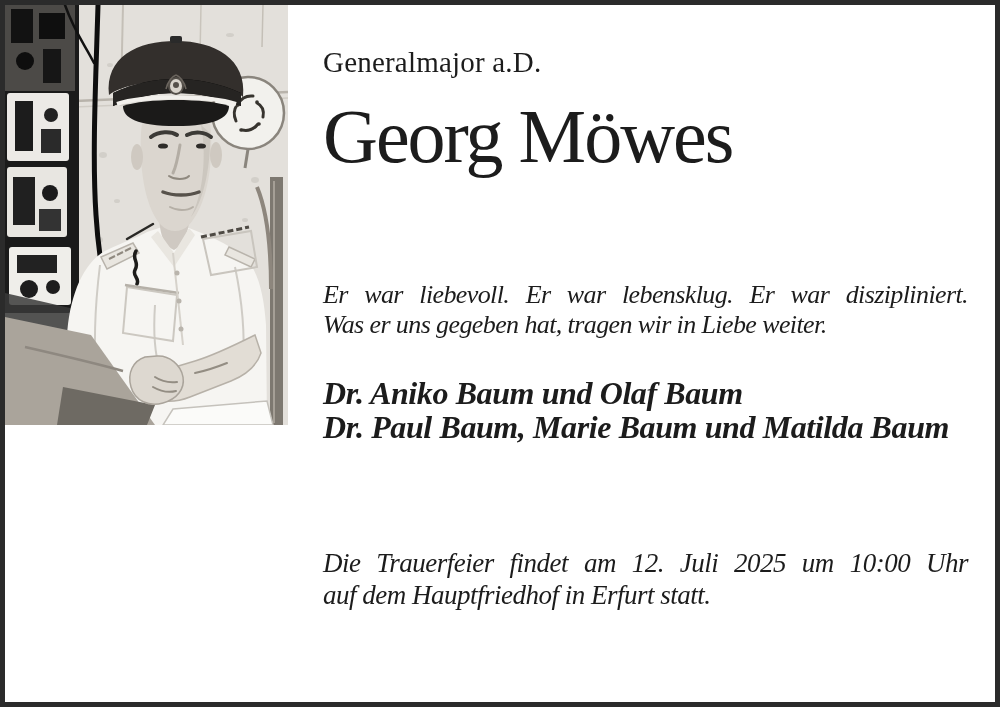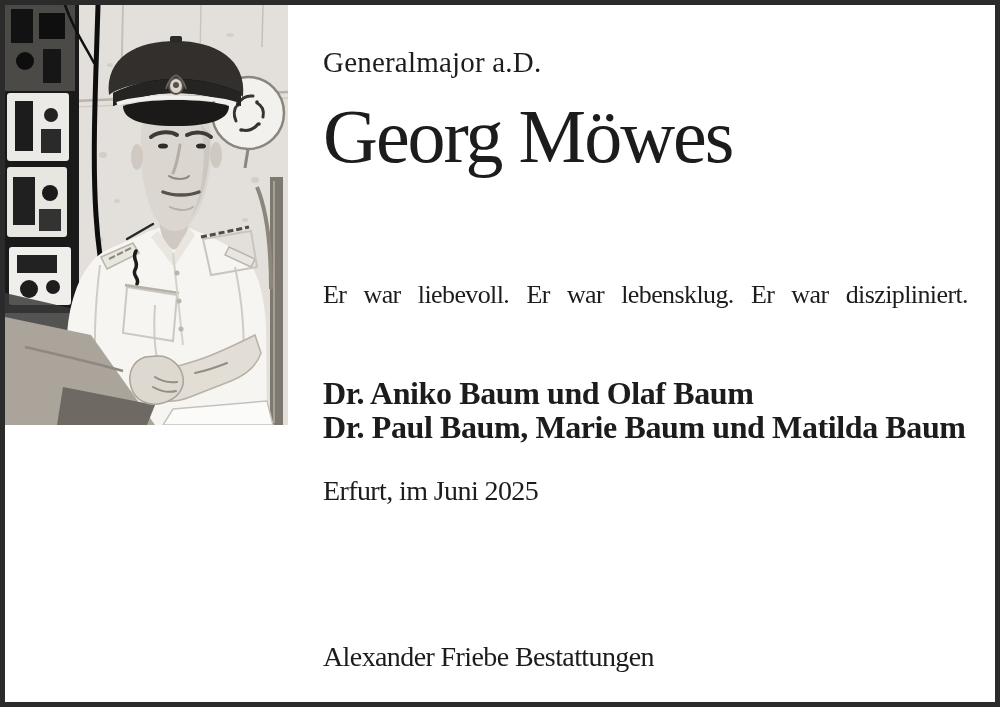--- a/index.html
+++ b/index.html
@@ -30,21 +30,21 @@
     font-size: 76px; line-height: 80px; font-weight: normal; letter-spacing: -2px;
     white-space: nowrap;
   }
   .dates {
     position: absolute; top: 187px; left: 0;
     font-size: 28px; line-height: 31px; white-space: nowrap;
   }
   .dates .death-group { margin-left: 38px; }
   .dates .sym { padding-right: 7px; }
 
-  .textblock { position: absolute; left: 0; width: 645px; }
+  .textblock { position: absolute; left: 0; width: 645px; font-style: italic; }
   .textblock .line { font-size: 26px; line-height: 30px; letter-spacing: -0.6px; }
   .line-justify { text-align: justify; text-align-last: justify; }
 
   .tribute   { top: 272px; }
   .mourners  { top: 368px; }
   .mourners .line { font-weight: bold; font-size: 32px; line-height: 34px; letter-spacing: -0.4px; }
   .place-date { top: 468px; }
   .place-date .line { font-size: 28px; }
   .ceremony  { top: 539px; }
   .ceremony .line { font-size: 27px; line-height: 32px; letter-spacing: -0.5px; }
@@ -218,31 +218,30 @@
 
 <div class="content">
 
   <div class="eyebrow">Generalmajor a.D.</div>
 
   <h1 class="deceased-name">Georg Möwes</h1>
 
 
   <div class="textblock tribute">
     <div class="line line-justify">Er war liebevoll. Er war lebensklug. Er war diszipliniert.</div>
+    <div class="line">Was er uns gegeben hat, tragen wir in Liebe weiter.</div>
   </div>
 
   <div class="textblock mourners">
     <div class="line">Dr. Aniko Baum und Olaf Baum</div>
     <div class="line">Dr. Paul Baum, Marie Baum und Matilda Baum</div>
   </div>
 
-  <div class="textblock place-date">
-    <div class="line">Erfurt, im Juni 2025</div>
+
+  <div class="textblock ceremony">
+    <div class="line line-justify">Die Trauerfeier findet am 12. Juli 2025 um 10:00 Uhr</div>
+    <div class="line">auf dem Hauptfriedhof in Erfurt statt.</div>
   </div>
 
 
-  <div class="textblock funeral-home">
-    <div class="line">Alexander Friebe Bestattungen</div>
-  </div>
-
 </div>
 
 <div class="ad-frame"></div>
 
 </body></html>

